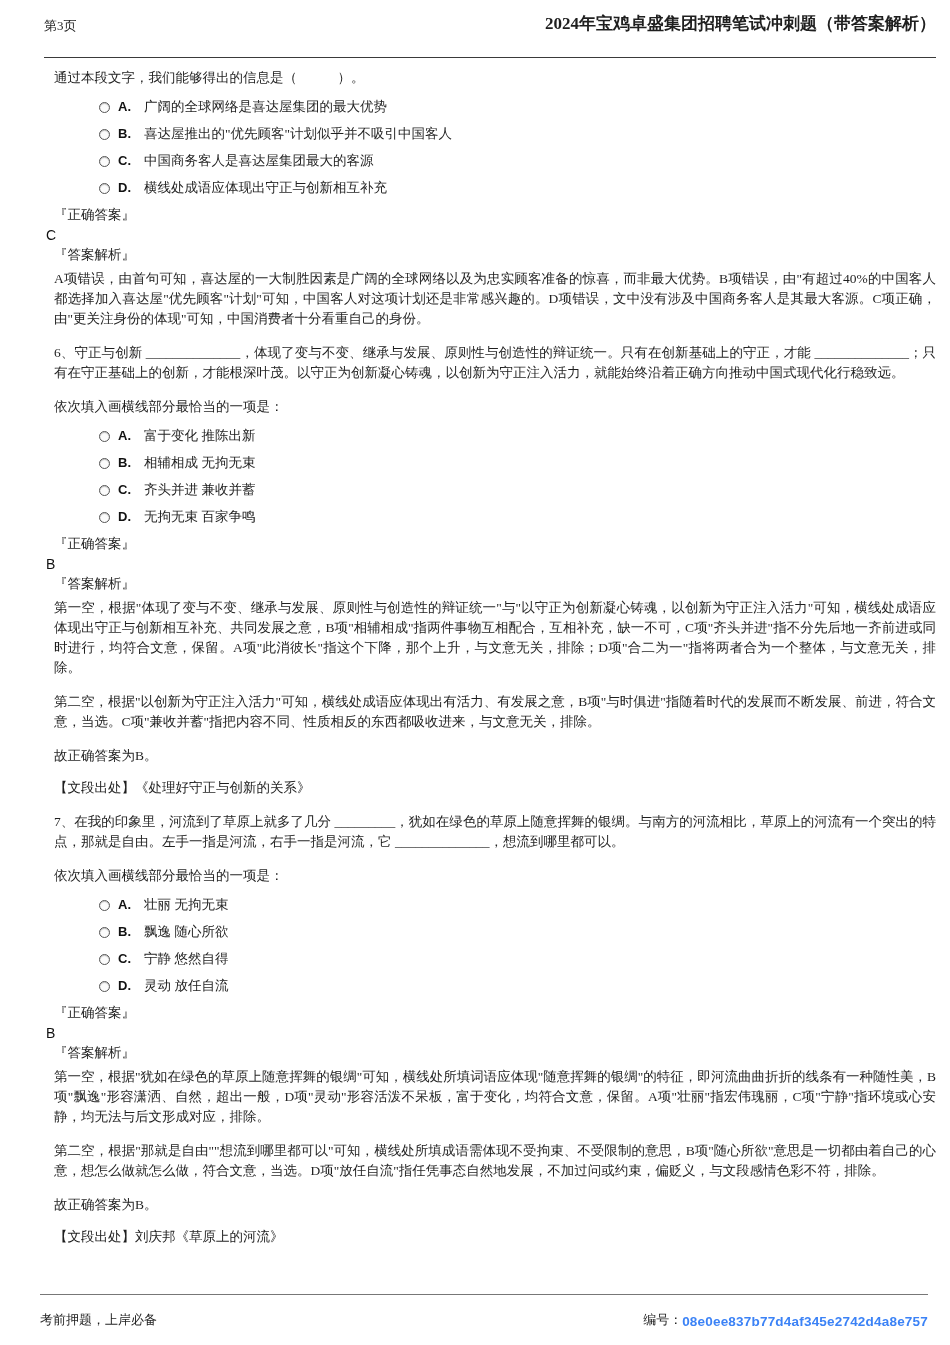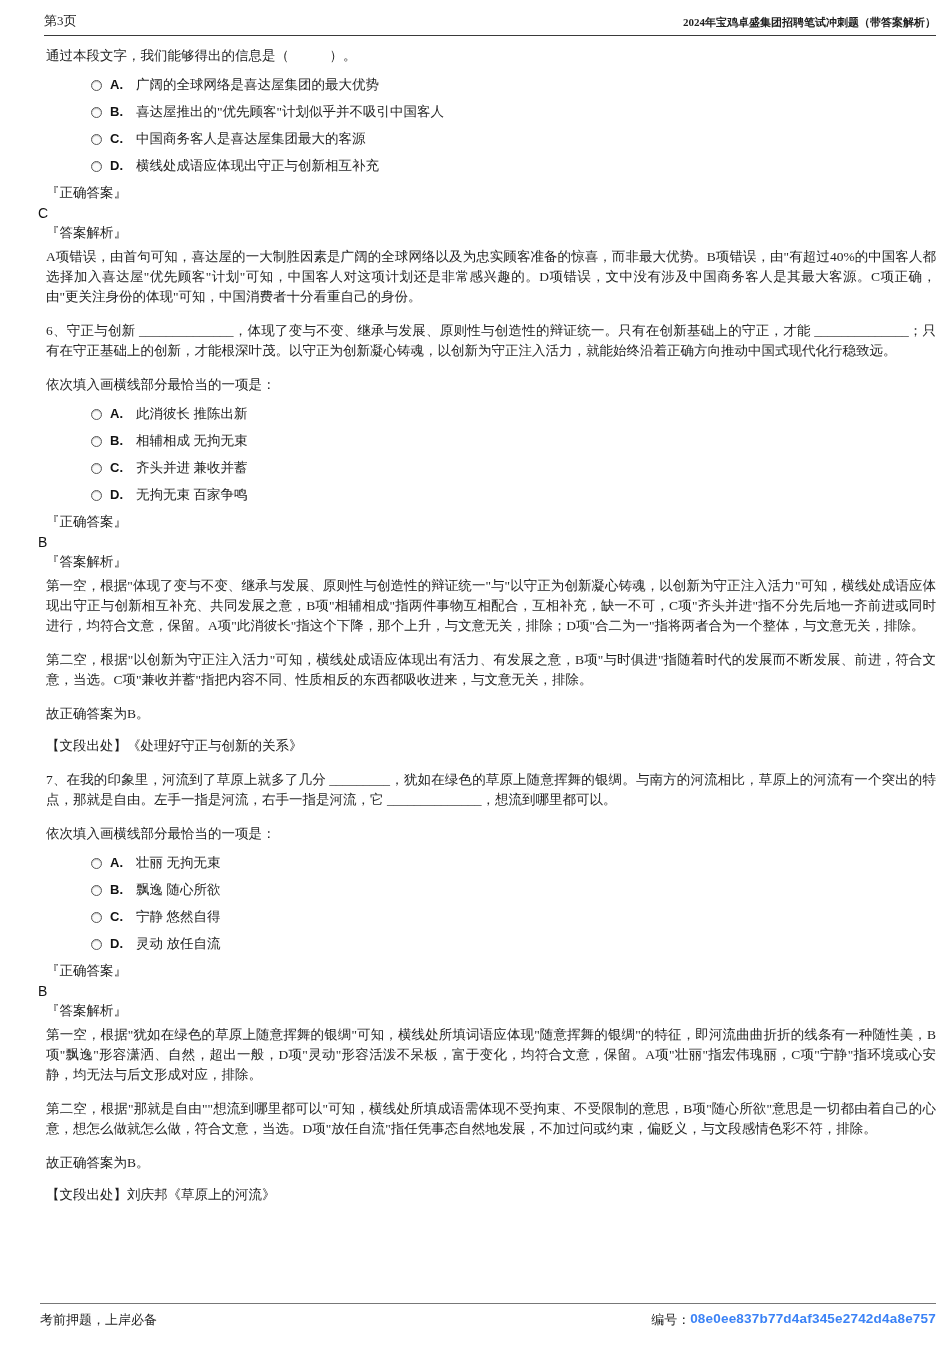--- a/index.html
+++ b/index.html
@@ -4,24 +4,24 @@
 <style>
   html,body{margin:0;padding:0;}
   body{
     width:950px;height:1345px;background:#ffffff;color:#1f1f1f;
     font-family:"Liberation Serif","DejaVu Serif",serif;
     position:relative;overflow:hidden;
   }
   .page{padding:12px 14px 0 44px;}
   header.pagehead{
     display:flex;justify-content:space-between;align-items:flex-end;
-    border-bottom:1px solid #3a3a3a;padding-bottom:5px;font-size:13px;
+    border-bottom:1px solid #3a3a3a;padding-bottom:22px;font-size:13px;
   }
-  .doc-title{font-weight:600;font-size:11px;}
-  .content{margin-left:2px;font-size:13.5px;line-height:20px;}
+  .doc-title{font-weight:600;font-size:17px;}
+  .content{margin-left:10px;font-size:13.5px;line-height:20px;}
   .qblock{margin-top:14px;}
   .qblock.first{margin-top:10px;}
   .stem{margin:0;text-align:justify;white-space:pre-wrap;}
   .instruction{margin:14px 0 0;}
   .options{margin:9px 0 0 45px;}
   .option{display:flex;align-items:center;margin-bottom:7px;}
   .radio{
     width:9px;height:9px;border:1px solid #555;border-radius:50%;
     margin-right:8px;flex:0 0 auto;background:#fcfcfc;
     box-shadow:inset 0 1px 1px rgba(0,0,0,.25);
@@ -36,26 +36,26 @@
   .ansvalue{
     margin:0 0 0 -8px;
     font-family:"Liberation Sans","DejaVu Sans",sans-serif;
     font-size:14px;color:#111;
   }
   .para{margin:4px 0 0;text-align:justify;}
   .para.spaced{margin-top:14px;}
   .conclusion{margin-top:14px;}
   .source{margin-top:12px;}
   footer.pagefoot{
-    position:absolute;left:40px;right:14px;bottom:16px;
-    border-top:1px solid #777;padding-top:7px;
+    position:absolute;left:40px;right:22px;bottom:16px;
+    border-top:1px solid #777;padding-top:16px;
     display:flex;justify-content:space-between;align-items:baseline;
     font-size:13px;
   }
-  .idwrap{display:flex;align-items:flex-start;}
+  .idwrap{display:flex;align-items:flex-end;}
   .idval{
     font-family:"Liberation Sans","DejaVu Sans",sans-serif;
     font-weight:700;font-size:13.5px;letter-spacing:.2px;color:#3b82f6;
   }
 </style>
 </head>
 <body>
 
 <div class="page">
 
@@ -96,21 +96,21 @@
       <p class="para">A项错误，由首句可知，喜达屋的一大制胜因素是广阔的全球网络以及为忠实顾客准备的惊喜，而非最大优势。B项错误，由"有超过40%的中国客人都选择加入喜达屋"优先顾客"计划"可知，中国客人对这项计划还是非常感兴趣的。D项错误，文中没有涉及中国商务客人是其最大客源。C项正确，由"更关注身份的体现"可知，中国消费者十分看重自己的身份。</p>
     </section>
 
     <section class="qblock">
       <p class="stem">6、守正与创新 ______________，体现了变与不变、继承与发展、原则性与创造性的辩证统一。只有在创新基础上的守正，才能 ______________；只有在守正基础上的创新，才能根深叶茂。以守正为创新凝心铸魂，以创新为守正注入活力，就能始终沿着正确方向推动中国式现代化行稳致远。</p>
       <p class="instruction">依次填入画横线部分最恰当的一项是：</p>
       <div class="options">
         <label class="option">
           <span class="radio"></span>
           <span class="letter">A.</span>
-          <span class="otext">此消彼长 推陈出新</span>
+          <span class="otext">富于变化 推陈出新</span>
         </label>
         <label class="option">
           <span class="radio"></span>
           <span class="letter">B.</span>
           <span class="otext">相辅相成 无拘无束</span>
         </label>
         <label class="option">
           <span class="radio"></span>
           <span class="letter">C.</span>
           <span class="otext">齐头并进 兼收并蓄</span>

